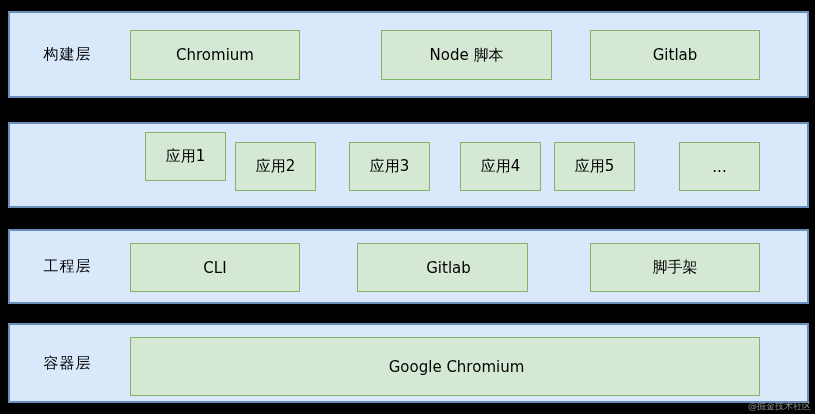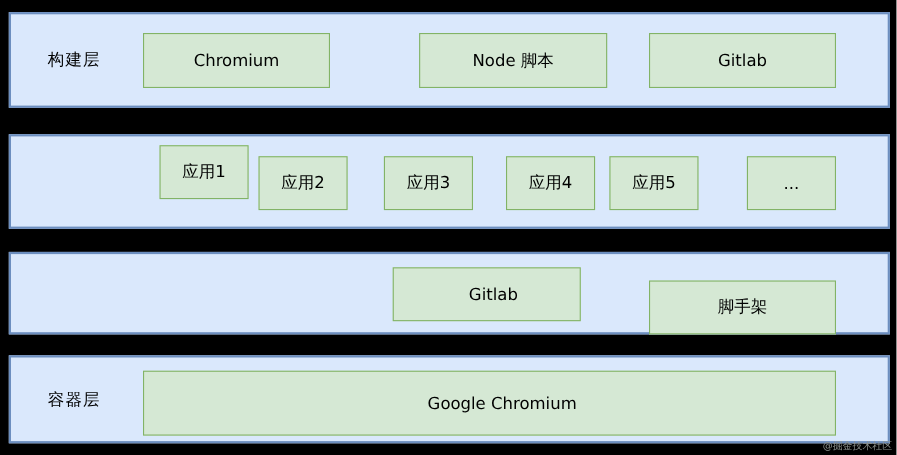--- a/index.html
+++ b/index.html
@@ -70,22 +70,24 @@
   <div class="band band-2">
     <div class="node" style="left:119px; top:8px; width:81px; height:49px;margin-left:16px;">应用1</div>
     <div class="node" style="left:225px; top:18px; width:81px; height:49px;">应用2</div>
     <div class="node" style="left:339px; top:18px; width:81px; height:49px;text-align:right;">应用3</div>
     <div class="node" style="left:450px; top:18px; width:81px; height:49px;">应用4</div>
     <div class="node" style="left:544px; top:18px; width:81px; height:49px;">应用5</div>
     <div class="node" style="left:669px; top:18px; width:81px; height:49px;">...</div>
   </div>
 
   <div class="band band-3">
+    <div class="layer-label">工程层</div>
+    <div class="node" style="left:120px; top:12px; width:170px; height:49px;">CLI</div>
     <div class="node" style="left:347px; top:12px; width:171px; height:49px;padding-left:12px;">Gitlab</div>
-    <div class="node" style="left:580px; top:12px; width:170px; height:49px;margin-top:12px;">脚手架</div>
+    <div class="node" style="left:580px; top:12px; width:170px; height:49px;">脚手架</div>
   </div>
 
   <div class="band band-4">
     <div class="layer-label">容器层</div>
     <div class="node" style="left:120px; top:12px; width:630px; height:59px;padding-left:23px;">Google Chromium</div>
   </div>
 
   <div class="watermark">@掘金技术社区</div>
 
 </div>

